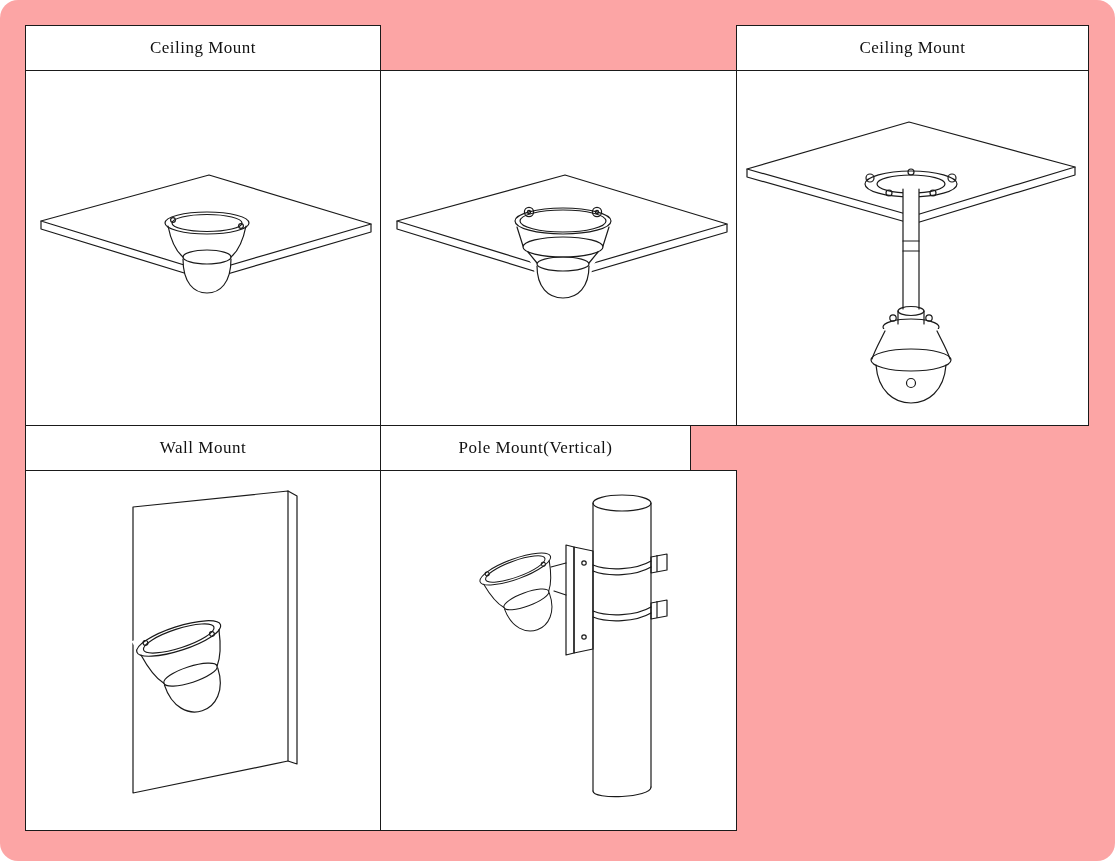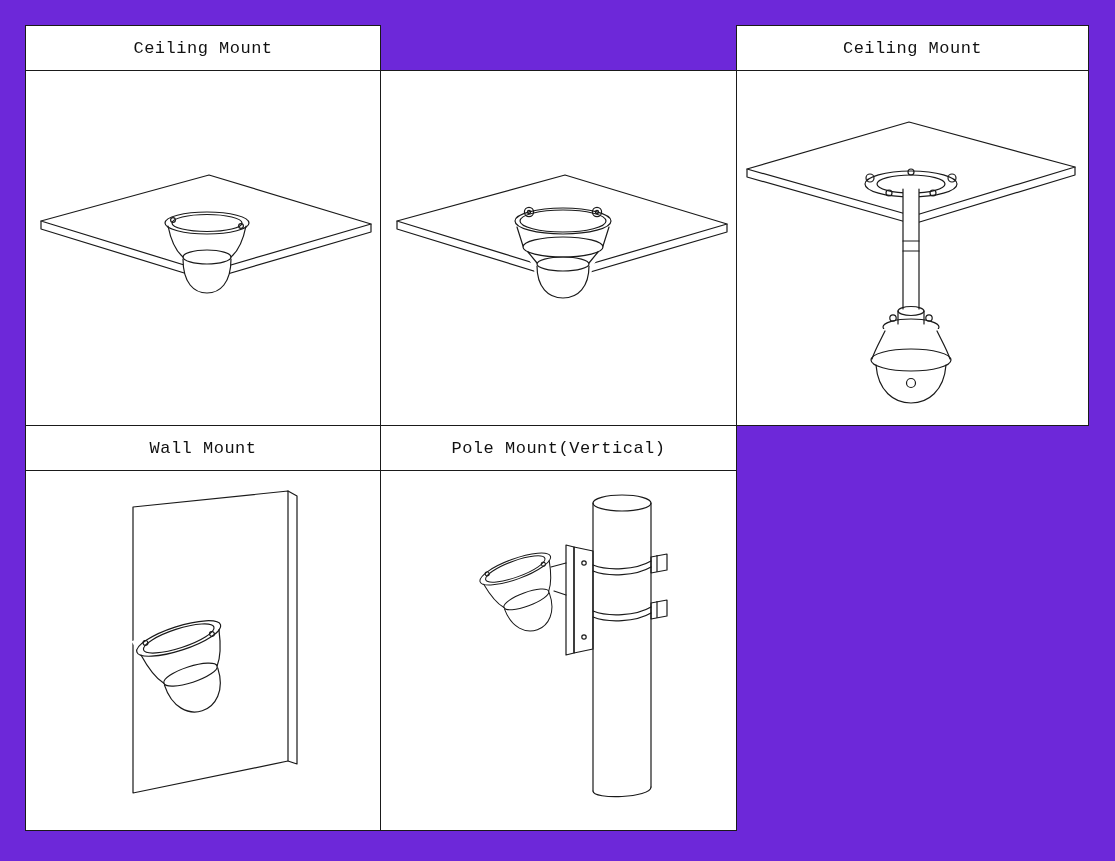--- a/index.html
+++ b/index.html
@@ -1,17 +1,17 @@
 <!DOCTYPE html>
 <html><head>
 <meta charset="utf-8">
 <style>
   html,body{margin:0;padding:0;background:#ffffff;}
-  #screen{position:relative;width:1115px;height:861px;background:#6d28d9;overflow:hidden;
-          font-family:Liberation Mono, monospace;}
+  #screen{position:relative;width:1115px;height:861px;background:#fca5a5;overflow:hidden;
+          font-family:Liberation Serif, serif;border-radius:18px;}
   .cell{position:absolute;border:1px solid #1a1a1a;background:#ffffff;box-sizing:border-box;}
   .title-cell{display:flex;align-items:center;justify-content:center;}
   .title-text{font-size:17px;color:#111111;letter-spacing:0.5px;white-space:nowrap;}
   .drawing-cell svg{display:block;width:100%;height:100%;}
   .ink{stroke:#1a1a1a;fill:none;stroke-width:1.2;stroke-linejoin:round;stroke-linecap:round;}
   .mask{fill:#ffffff;stroke:none;}
   .paper{fill:#ffffff;stroke:#1a1a1a;stroke-width:1.2;stroke-linejoin:round;}
 </style>
 </head>
 <body>
@@ -104,21 +104,21 @@
       <path class="ink" d="M200 260 C206 272 211 281 213 288"></path>
       <ellipse class="ink" cx="174" cy="289" rx="40" ry="11" fill="#fff"></ellipse>
       <path class="ink" d="M139 294 C141 320 157 332 174 332 C191 332 207 320 209 294" fill="#fff"></path>
       <circle class="ink" cx="174" cy="312" r="4.5"></circle>
     </svg>
   </div>
 
   <div class="cell title-cell" style="left:25px;top:425px;width:356px;height:46px;justify-content:center;">
     <span class="title-text">Wall Mount</span>
   </div>
-  <div class="cell title-cell" style="left:380px;top:425px;width:357px;height:46px;align-items:center;">
+  <div class="cell title-cell" style="left:380px;top:425px;width:311px;height:46px;align-items:center;">
     <span class="title-text">Pole Mount(Vertical)</span>
   </div>
 
   <div class="cell drawing-cell" style="left:25px;top:470px;width:356px;height:361px;">
     <svg viewBox="0 0 354 359">
 
       <path class="paper" d="M107 36 L262 20 L262 290 L107 322 Z"></path>
       <path class="ink" d="M262 20 L271 25 L271 293 L262 290"></path>
 
       <g transform="translate(162,196) rotate(-18)">

